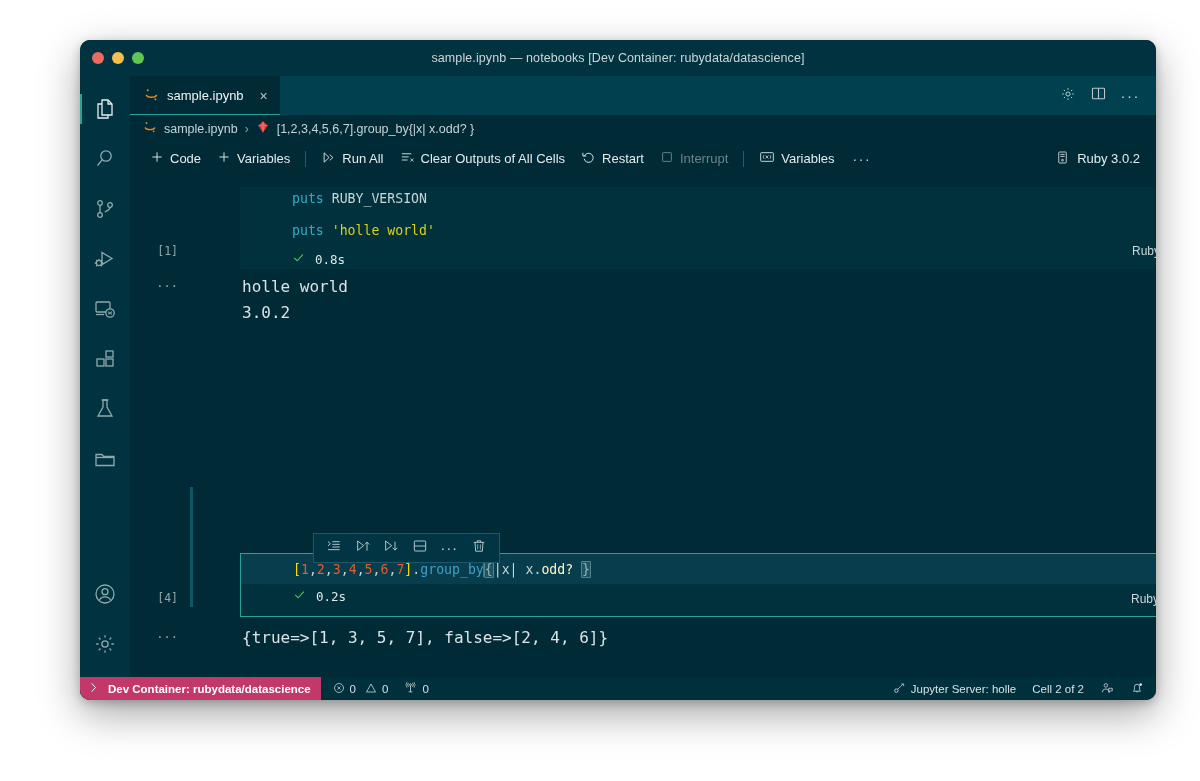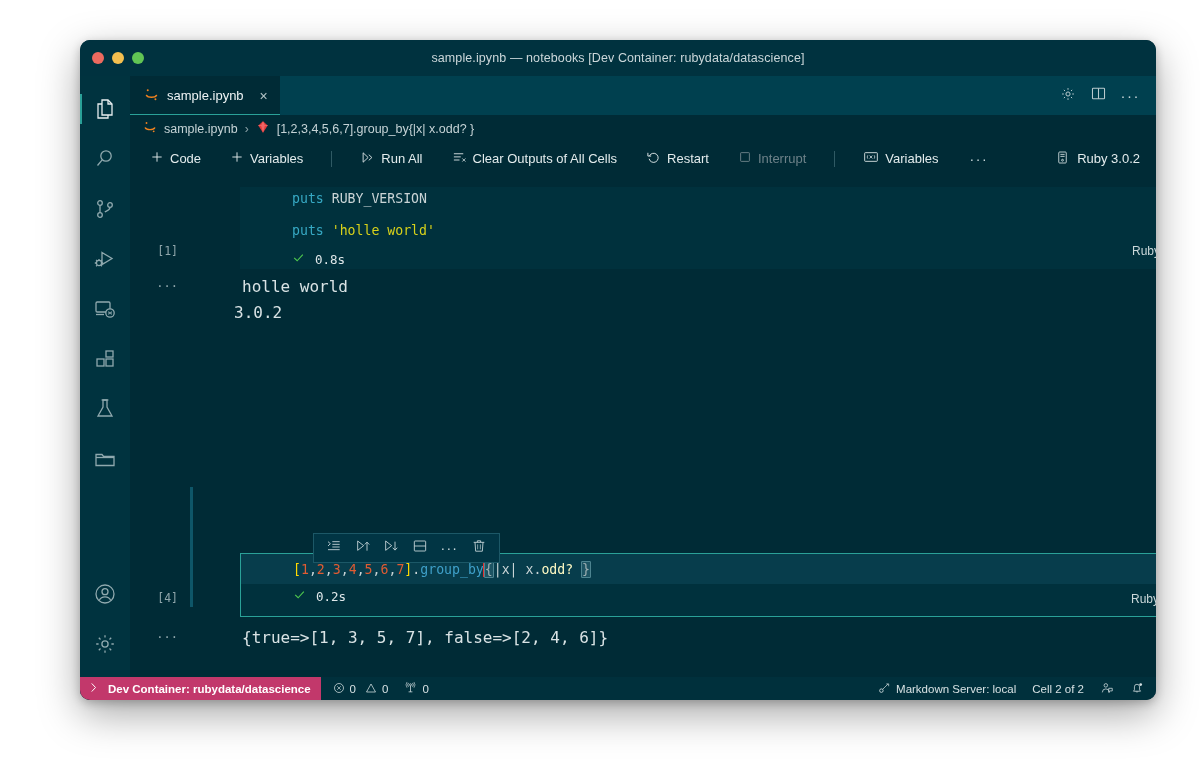--- a/index.html
+++ b/index.html
@@ -106,21 +106,21 @@
     padding-left: 13px;
     font-size: 12.5px; color: #c5d3d6;
   }
   .crumb-sep { color: #8ba1a6; font-size: 12px; }
 
   
   .nbtoolbar {
     height: 33px; background: #002b36;
     display: flex; align-items: center;
     padding-left: 12px; padding-right: 14px;
-    gap: 13px; font-size: 13px; color: #e2ebec;
+    gap: 0px; font-size: 13px; color: #e2ebec;
   }
   .tb-btn {
     display: flex; align-items: center; gap: 6px;
     padding: 2px 8px; color: #e3eced; white-space: nowrap;
   }
   .tb-btn.disabled { color: #6d8289; }
   .tb-sep {
     width: 1px; height: 16px; background: #2f5a64; margin: 0 7px;
   }
   .tb-spacer { flex: 1 1 auto; }
@@ -519,21 +519,21 @@
                 <span>0.8s</span>
               </div>
               <div class="lang-label" style="top:57px;">Ruby</div>
             </div>
             <div class="gutter" style="top:57px;">[1]</div>
           </div>
 
           <div class="cellrow" style="position:absolute; left:0; top:102px; width:1026px; height:56px;">
             <div class="gutter outline-ellipsis" style="top:2px;">···</div>
             <div class="outtext" style="position:absolute; left:112px; top:0;">holle world</div>
-            <div class="outtext" style="position:absolute; left:104px; top:26px;">3.0.2</div>
+            <div class="outtext" style="position:absolute; left:112px; top:26px;">3.0.2</div>
           </div>
 
           <div class="hovertoolbar">
             <span>
               <svg width="16" height="16" viewBox="0 0 24 24" fill="none" stroke="currentColor" stroke-width="1.3">
                 <path d="M3 5.5l3.5 3L3 12"></path>
                   <path d="M9.5 5.5h11M9.5 9.5h11M9.5 13.5h11M3 17.5h17.5"></path>
               </svg>
             </span>
             <span>
@@ -647,21 +647,21 @@
 
       <div class="sb-spacer"></div>
 
       <div class="sb-item">
         <span>
           <svg width="14" height="14" viewBox="0 0 24 24" fill="none" stroke="currentColor" stroke-width="1.4">
             <circle cx="7.5" cy="16.5" r="3"></circle>
               <path d="M9.8 14.2L19 5M16 5h4v4" stroke-width="1.2"></path>
           </svg>
         </span>
-        <span>Markdown Server: local</span>
+        <span>Jupyter Server: holle</span>
       </div>
 
       <div class="sb-item">
         <span>Cell 2 of 2</span>
       </div>
 
       <div class="sb-item">
         <span>
           <svg width="14" height="14" viewBox="0 0 24 24" fill="none" stroke="currentColor" stroke-width="1.3">
             <circle cx="10" cy="7.5" r="3"></circle>

